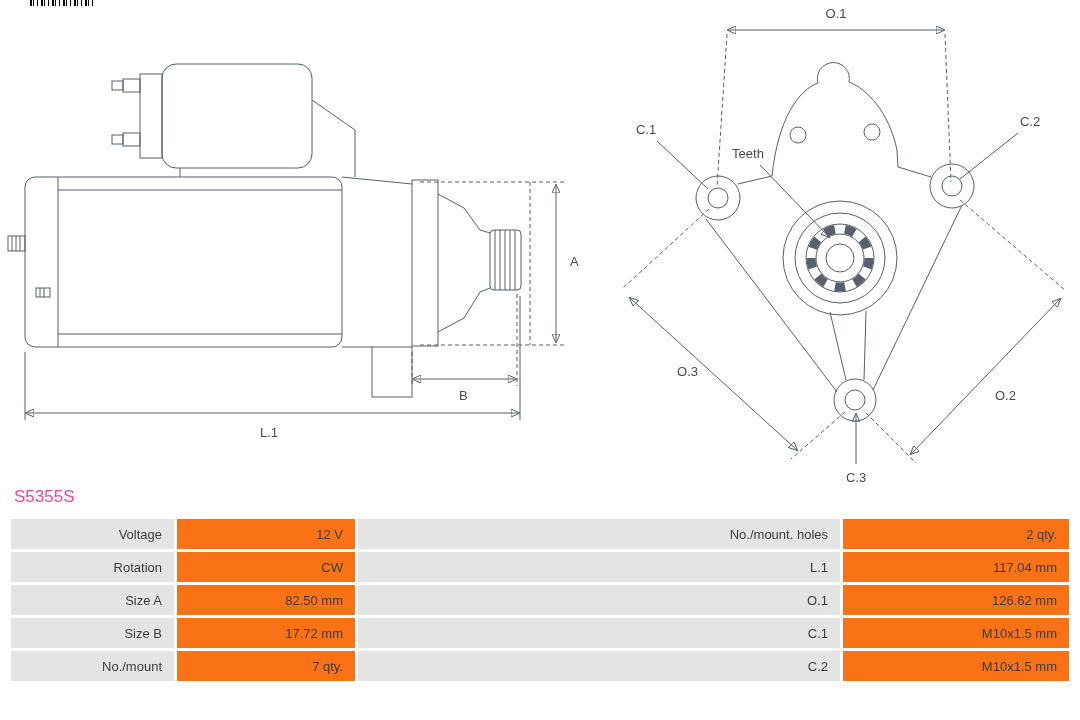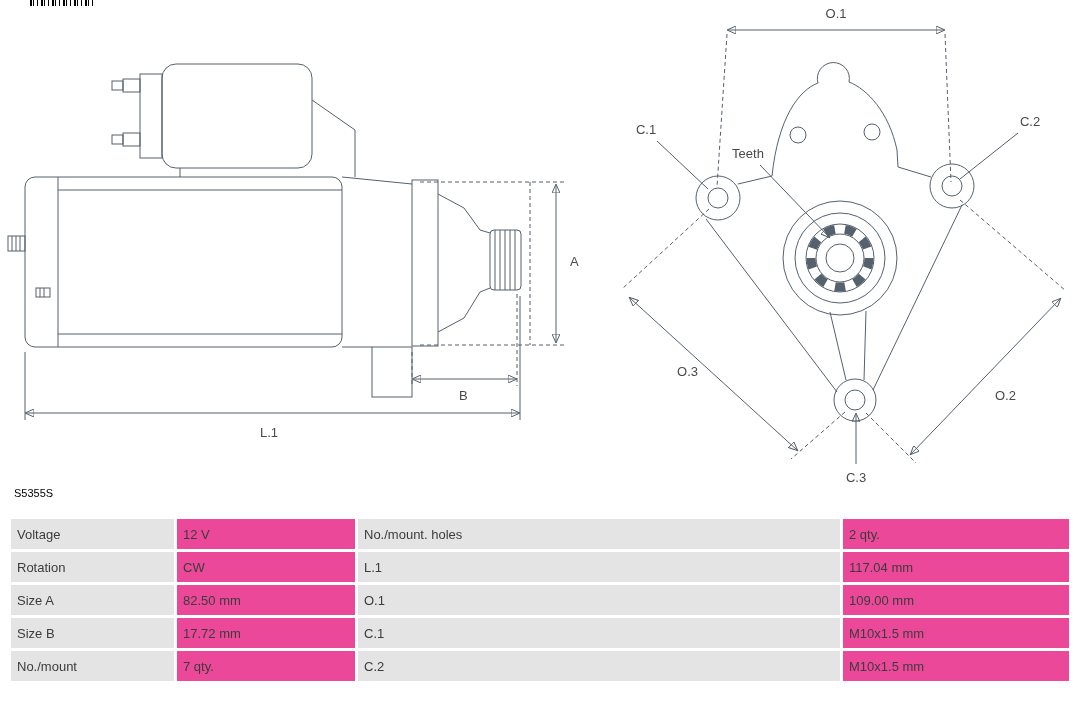--- a/index.html
+++ b/index.html
@@ -14,33 +14,33 @@
   #drawing { position:absolute; left:0; top:0; }
   #drawing line, #drawing path, #drawing rect, #drawing circle {
     stroke:#55616c; fill:none; stroke-width:1;
   }
   #drawing .dash { stroke-dasharray:4 3; }
   #drawing circle.teeth { stroke-width:9; stroke-dasharray:10.1 10.1; }
   #drawing text {
     fill:#4a4a4a; stroke:none; font-size:13px; font-family:"Liberation Sans", sans-serif;
   }
   .partno {
-    position:absolute; left:14px; top:487px; font-size:11px; color:#000000;
+    position:absolute; left:14px; top:487px; font-size:17px; color:#ec4899;
   }
   table.spec {
     position:absolute; left:8px; top:516px; width:1064px;
     border-collapse:separate; border-spacing:3px; table-layout:fixed;
     font-size:13px; color:#3c3c3c;
   }
   table.spec td {
-    height:30px; padding:0 12px 0 6px; text-align:left; vertical-align:middle;
+    height:30px; padding:0 12px 0 6px; text-align:right; vertical-align:middle;
     white-space:nowrap; overflow:hidden;
   }
   td.lbl { background:#e4e4e4; }
-  td.val { background:#ec4899; }
+  td.val { background:#f97316; }
 </style>
 </head>
 <body>
 
 <div class="barcode"></div>
 
 <svg id="drawing" width="1080" height="505" viewBox="0 0 1080 505" xmlns="http://www.w3.org/2000/svg">
   <defs>
     <marker id="arr" markerWidth="10" markerHeight="8" refX="8" refY="4" orient="auto-start-reverse">
       <path d="M0,0 L9,4 L0,8 z" fill="#55616c" stroke="none"></path>
@@ -186,21 +186,21 @@
     <tr>
       <td class="lbl">Rotation</td>
       <td class="val">CW</td>
       <td class="lbl">L.1</td>
       <td class="val">117.04 mm</td>
     </tr>
     <tr>
       <td class="lbl">Size A</td>
       <td class="val">82.50 mm</td>
       <td class="lbl">O.1</td>
-      <td class="val">109.00 mm</td>
+      <td class="val">126.62 mm</td>
     </tr>
     <tr>
       <td class="lbl">Size B</td>
       <td class="val">17.72 mm</td>
       <td class="lbl">C.1</td>
       <td class="val">M10x1.5 mm</td>
     </tr>
     <tr>
       <td class="lbl">No./mount</td>
       <td class="val">7 qty.</td>

